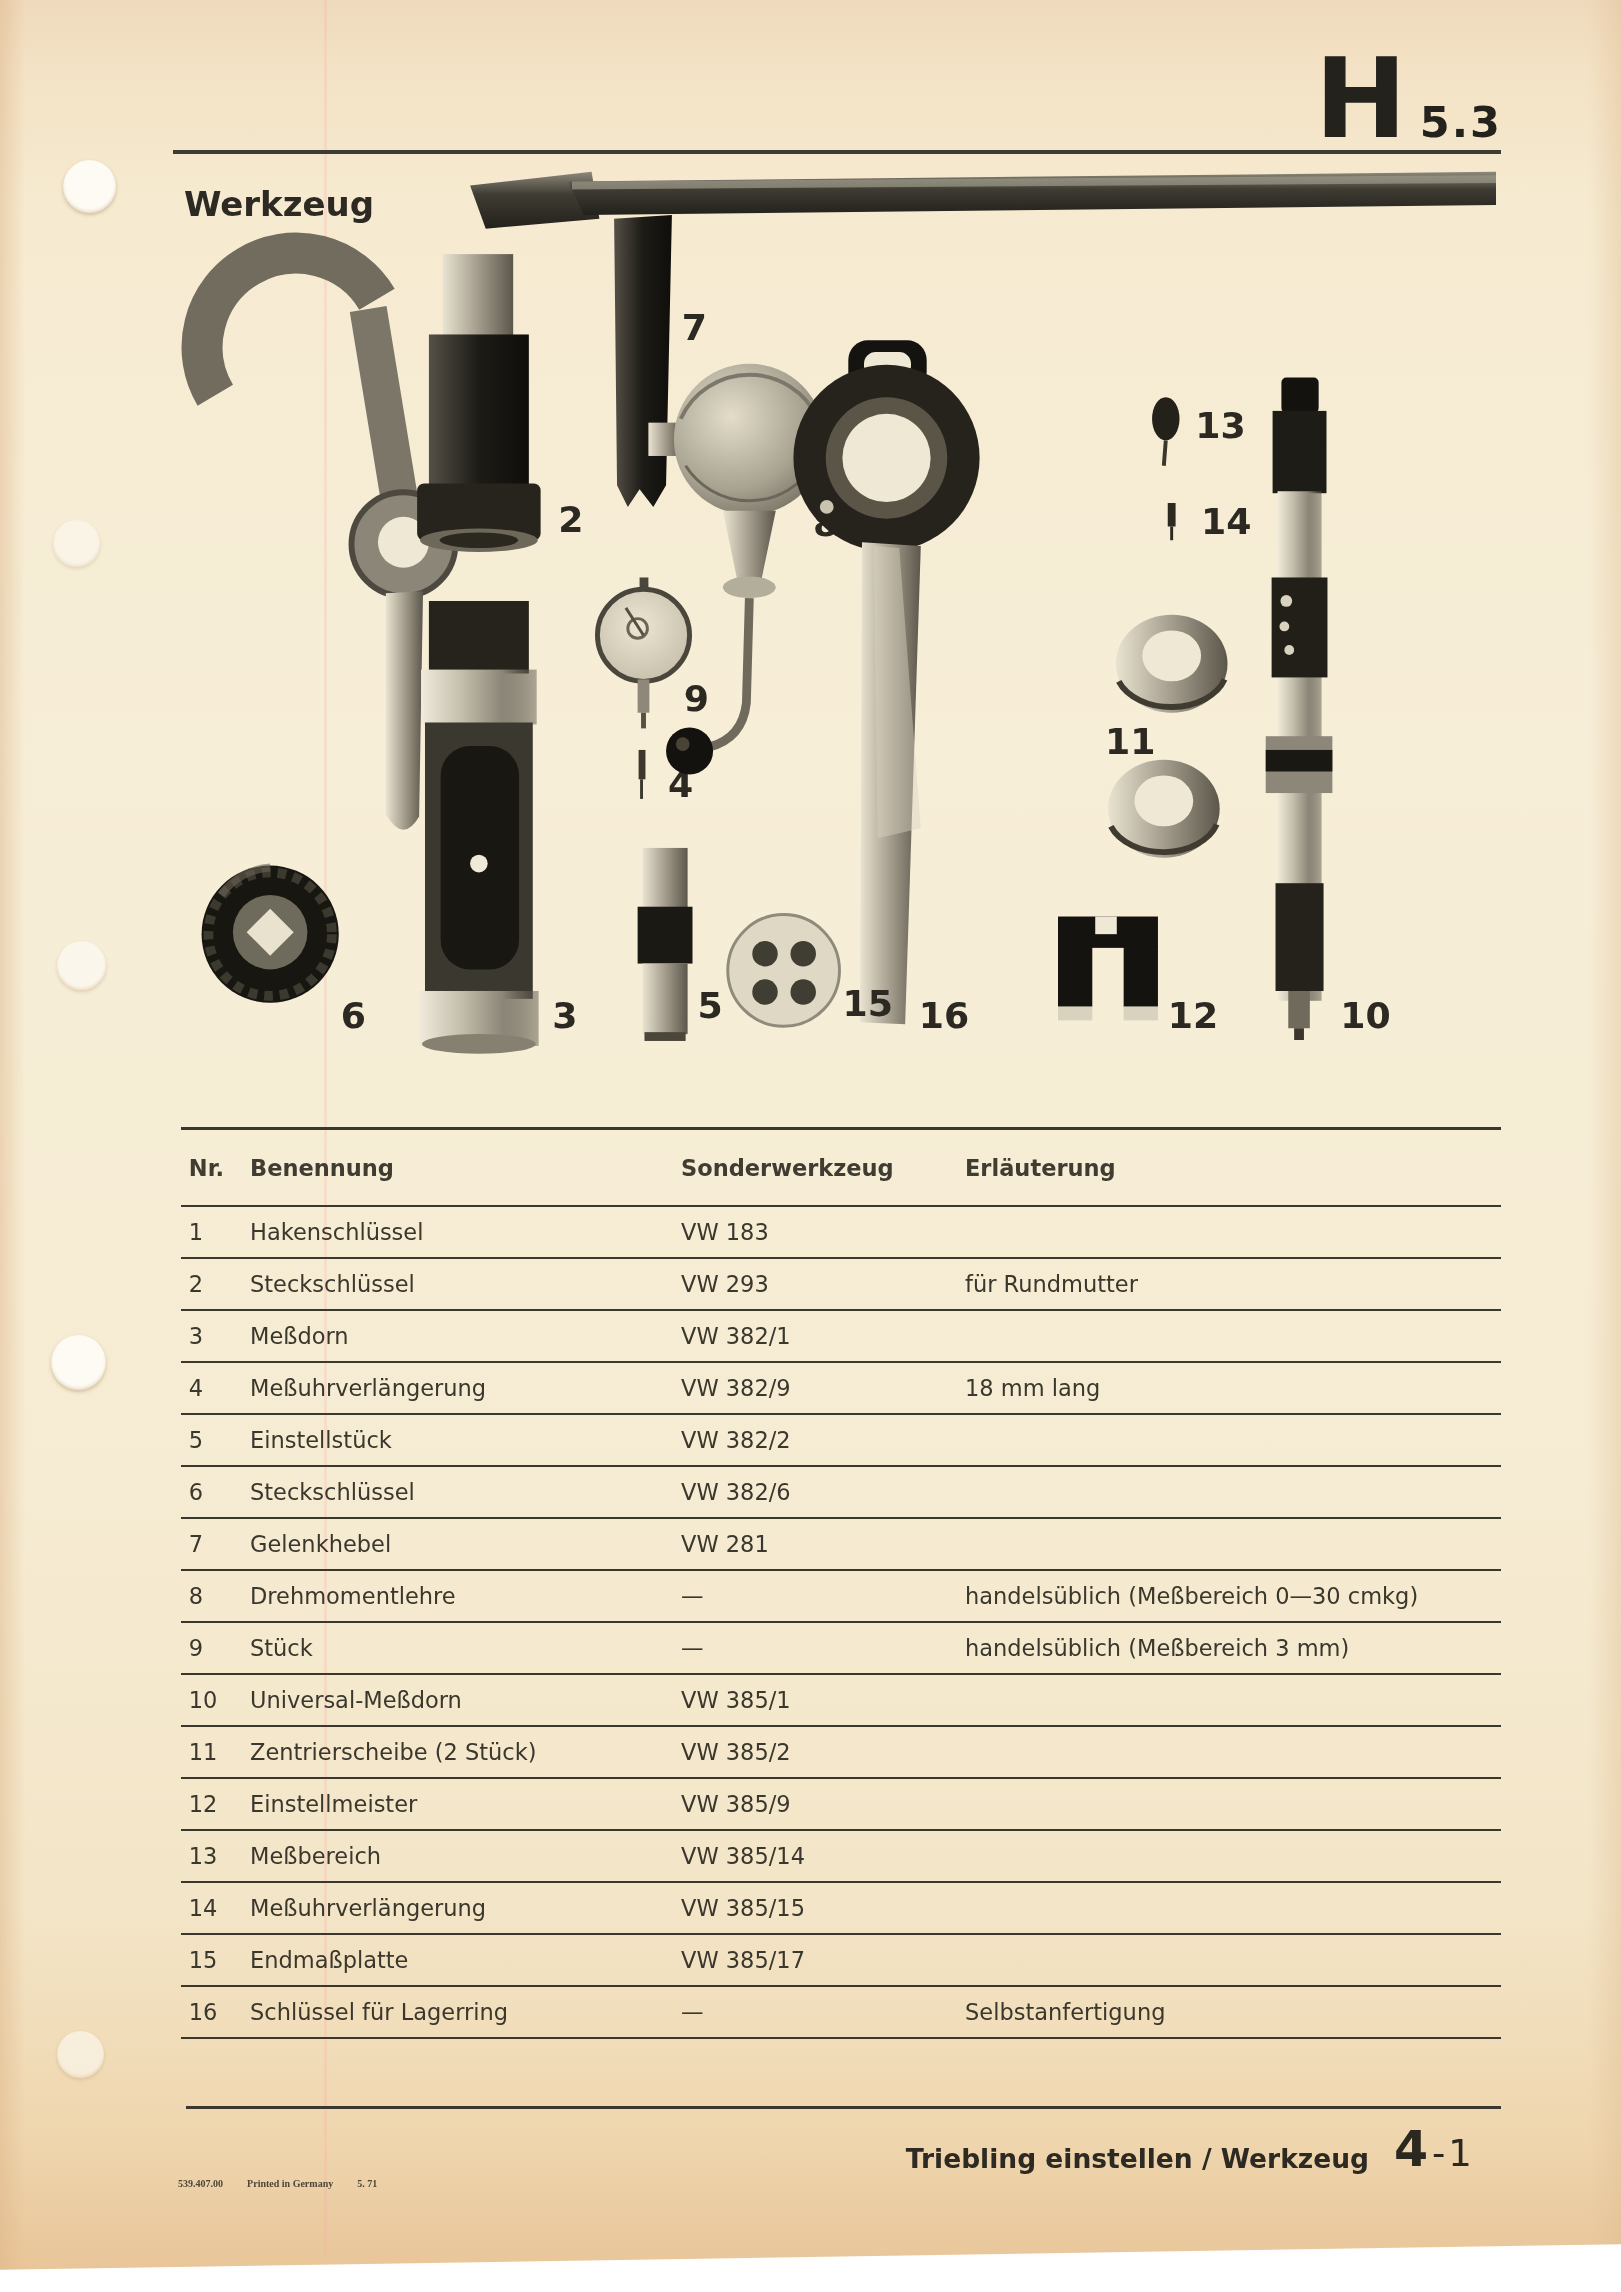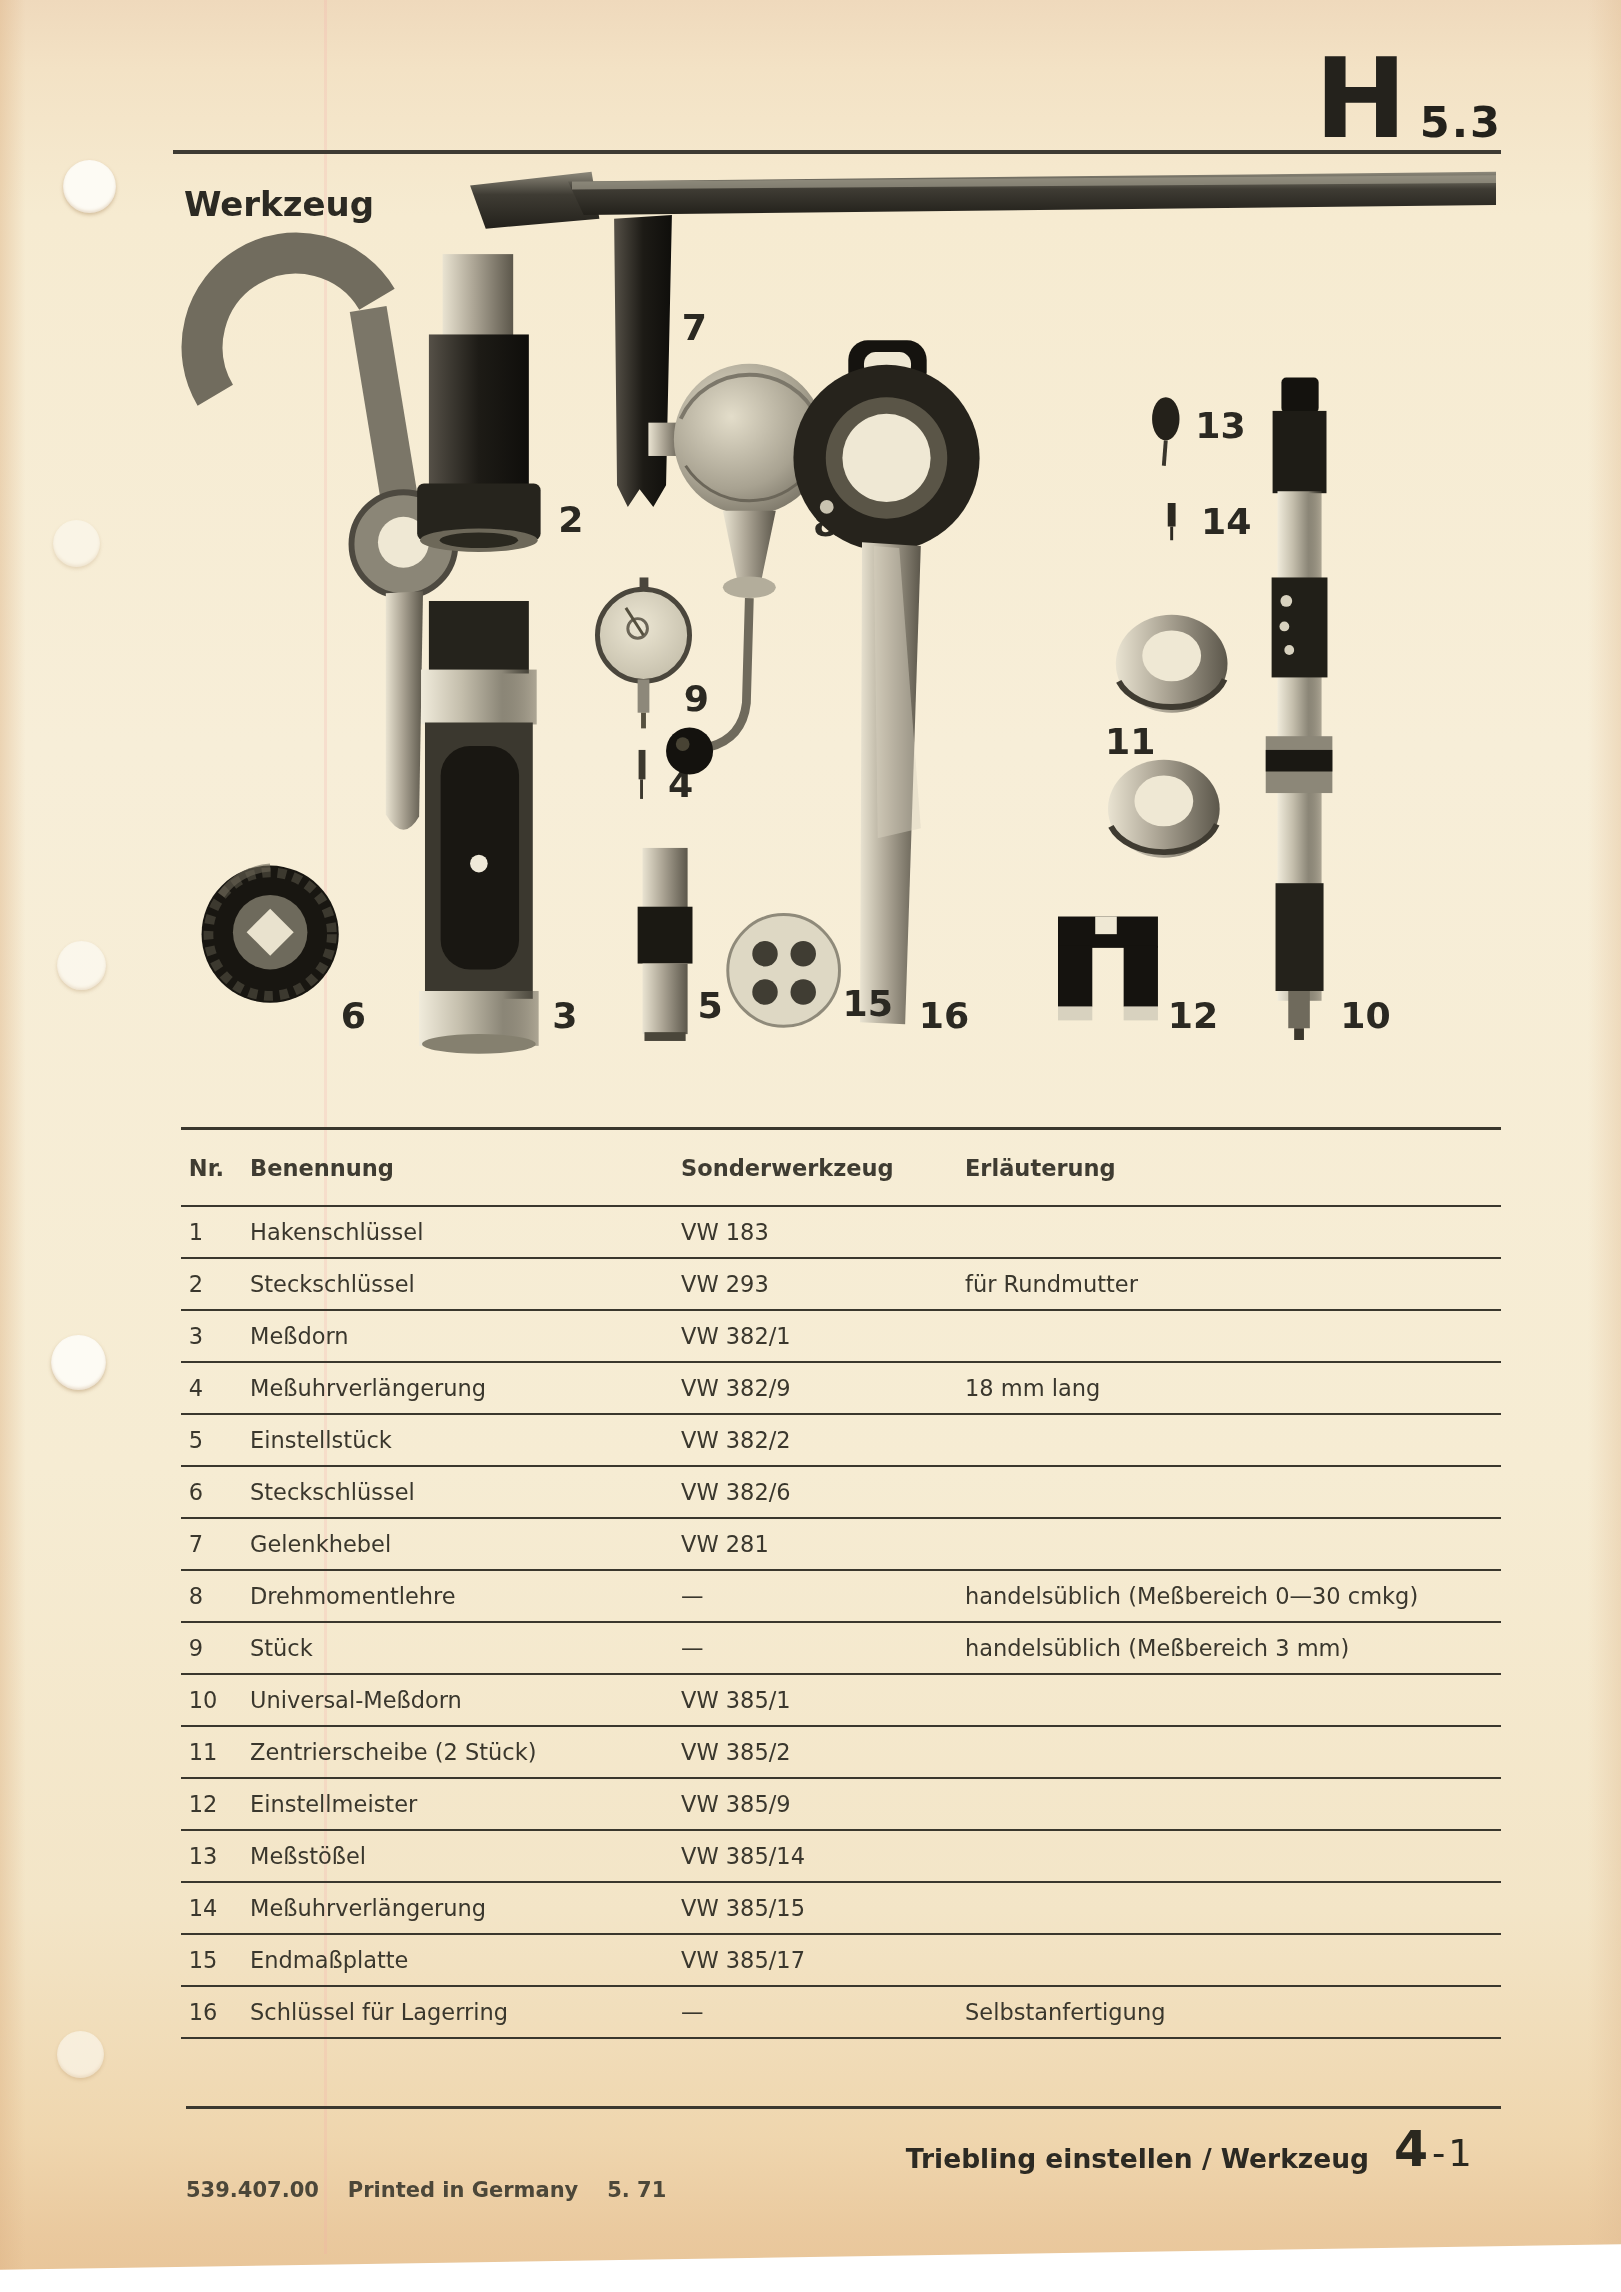--- a/index.html
+++ b/index.html
@@ -47,21 +47,21 @@
   .c.ben{width:431px;}
   .c.son{width:284px;}
   .c.erl{flex:1;}
   
   .foot-rule{position:absolute;top:2106px;left:186px;width:1315px;height:2.9px;background:#3b382f;}
   .foot-ref{position:absolute;top:2143px;left:181px;width:1188px;text-align:right;
     font-size:26.5px;font-weight:bold;color:#2c2a23;}
   .foot-page{position:absolute;top:2121px;left:1394px;display:flex;align-items:baseline;color:#2a281f;}
   .fp-major{font-size:49px;font-weight:bold;}
   .fp-minor{font-size:37px;font-weight:normal;letter-spacing:2.9px;margin-left:3.9px;}
-  .imprint{position:absolute;top:2178px;left:186px;font-size:21px;font-weight:bold;color:#4c4739;}
+  .imprint{position:absolute;top:2178px;left:178px;font-size:10px;font-weight:bold;color:#4c4739;font-family:Liberation Serif, serif;}
   .imprint span{margin-right:21.6px;}
   .page-bottom-edge{position:absolute;left:0;bottom:0;width:100%;height:61px;background:#ffffff;
     clip-path:polygon(0 62%, 100% 20%, 100% 100%, 0 100%);}
 </style>
 </head>
 <body>
 
 <div class="page">
 
   <div class="scan-line"></div>
@@ -359,21 +359,21 @@
 
     <div class="t-row">
       <span class="c nr">12</span>
       <span class="c ben">Einstellmeister</span>
       <span class="c son">VW 385/9</span>
       <span class="c erl"></span>
     </div>
 
     <div class="t-row">
       <span class="c nr">13</span>
-      <span class="c ben">Meßstößel</span>
+      <span class="c ben">Meßbereich</span>
       <span class="c son">VW 385/14</span>
       <span class="c erl"></span>
     </div>
 
     <div class="t-row">
       <span class="c nr">14</span>
       <span class="c ben">Meßuhrverlängerung</span>
       <span class="c son">VW 385/15</span>
       <span class="c erl"></span>
     </div>

